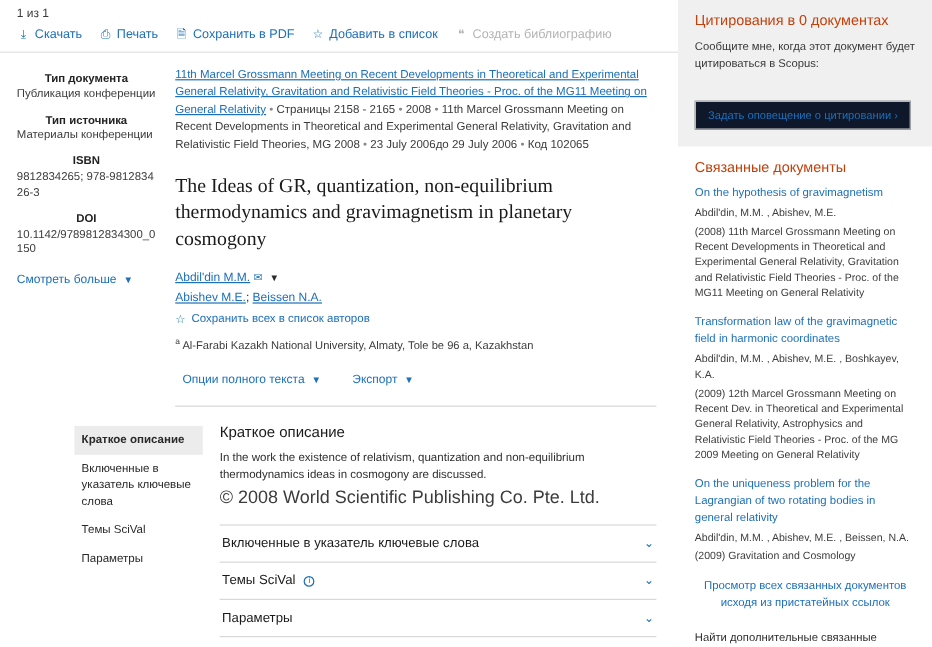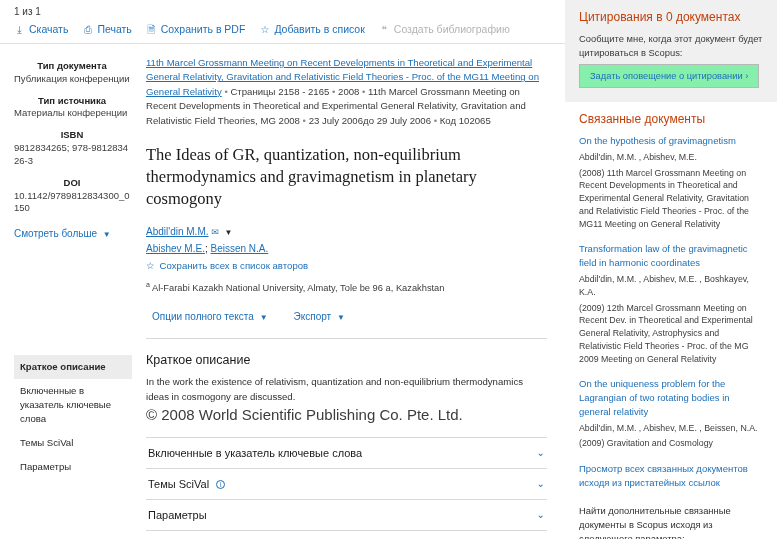--- a/index.html
+++ b/index.html
@@ -65,21 +65,21 @@
   .affil { font-size: 9.3px; color: #3c3c3c; margin-top: 10px; }
   .affil sup { font-size: 7px; }
 
   .opts { display: flex; gap: 26px; margin: 18px 0 0 6px; font-size: 10px; }
   .opt { color: #1d6fb8; cursor: pointer; }
   .caret { font-size: 8px; margin-left: 3px; }
 
   .hr { border-top: 1px solid #d8d8d8; margin: 16px 0 0 0; }
 
   
-  .lower { display: flex; margin-top: 0; }
+  .lower { display: flex; margin-top: 0; padding-left: 48px; }
   .side-nav {
     width: 140px;
     padding: 16px 8px 0 14px;
     font-size: 9.6px;
     line-height: 1.45;
   }
   .nav-item { padding: 5px 6px 5px 6px; color: #2a2a2a; cursor: pointer; }
   .nav-item.active { background: #ececec; font-weight: bold; }
   .abs-col { width: 425px; padding: 14px 18px 0 6px; }
   .abs-h { font-size: 12.5px; color: #1a1a1a; margin: 0 0 8px 0; font-weight: normal; }
@@ -99,28 +99,28 @@
     border-radius: 50%; color: #1d6fb8; font-size: 7px; line-height: 8px;
     text-align: center; margin-left: 4px; vertical-align: 1px;
   }
 
   
   .panel { padding: 10px 14px 14px 14px; }
   .panel.grey { background: #f0f0f0; }
   .panel-h { font-size: 12px; color: #c2410c; margin: 0 0 8px 0; font-weight: normal; }
   .panel-p { font-size: 9.4px; line-height: 1.5; color: #3a3a3a; }
   .btn-outline {
-    display: inline-block; margin-top: 4px; padding: 6px 10px;
-    border: 1px solid #b7b7b7; background: #86efac; color: #1d6fb8;
+    display: inline-block; margin-top: 24px; padding: 6px 10px;
+    border: 1px solid #b7b7b7; background: #0f172a; color: #1d6fb8;
     font-size: 9.3px; cursor: pointer;
   }
   .rel-item { margin-bottom: 12px; }
   .rel-title { color: #1d6fb8; font-size: 9.5px; line-height: 1.45; cursor: pointer; }
   .rel-meta { font-size: 8.8px; line-height: 1.45; color: #3c3c3c; margin-top: 3px; }
-  .rel-all { color: #1d6fb8; font-size: 9.5px; line-height: 1.45; margin: 5px 0 14px 0; cursor: pointer; }
+  .rel-all { color: #1d6fb8; font-size: 9.5px; line-height: 1.45; margin: 5px 0 14px 0; cursor: pointer; text-align: center; }
   .find-p { font-size: 9.4px; line-height: 1.5; color: #2f2f2f; }
   .divider-v { position: absolute; left: 565px; top: 0; width: 1px; height: 539px; background: #e0e0e0; }
 </style>
 </head>
 <body>
 
 <div class="page">
 
   <div class="left-col">
 

